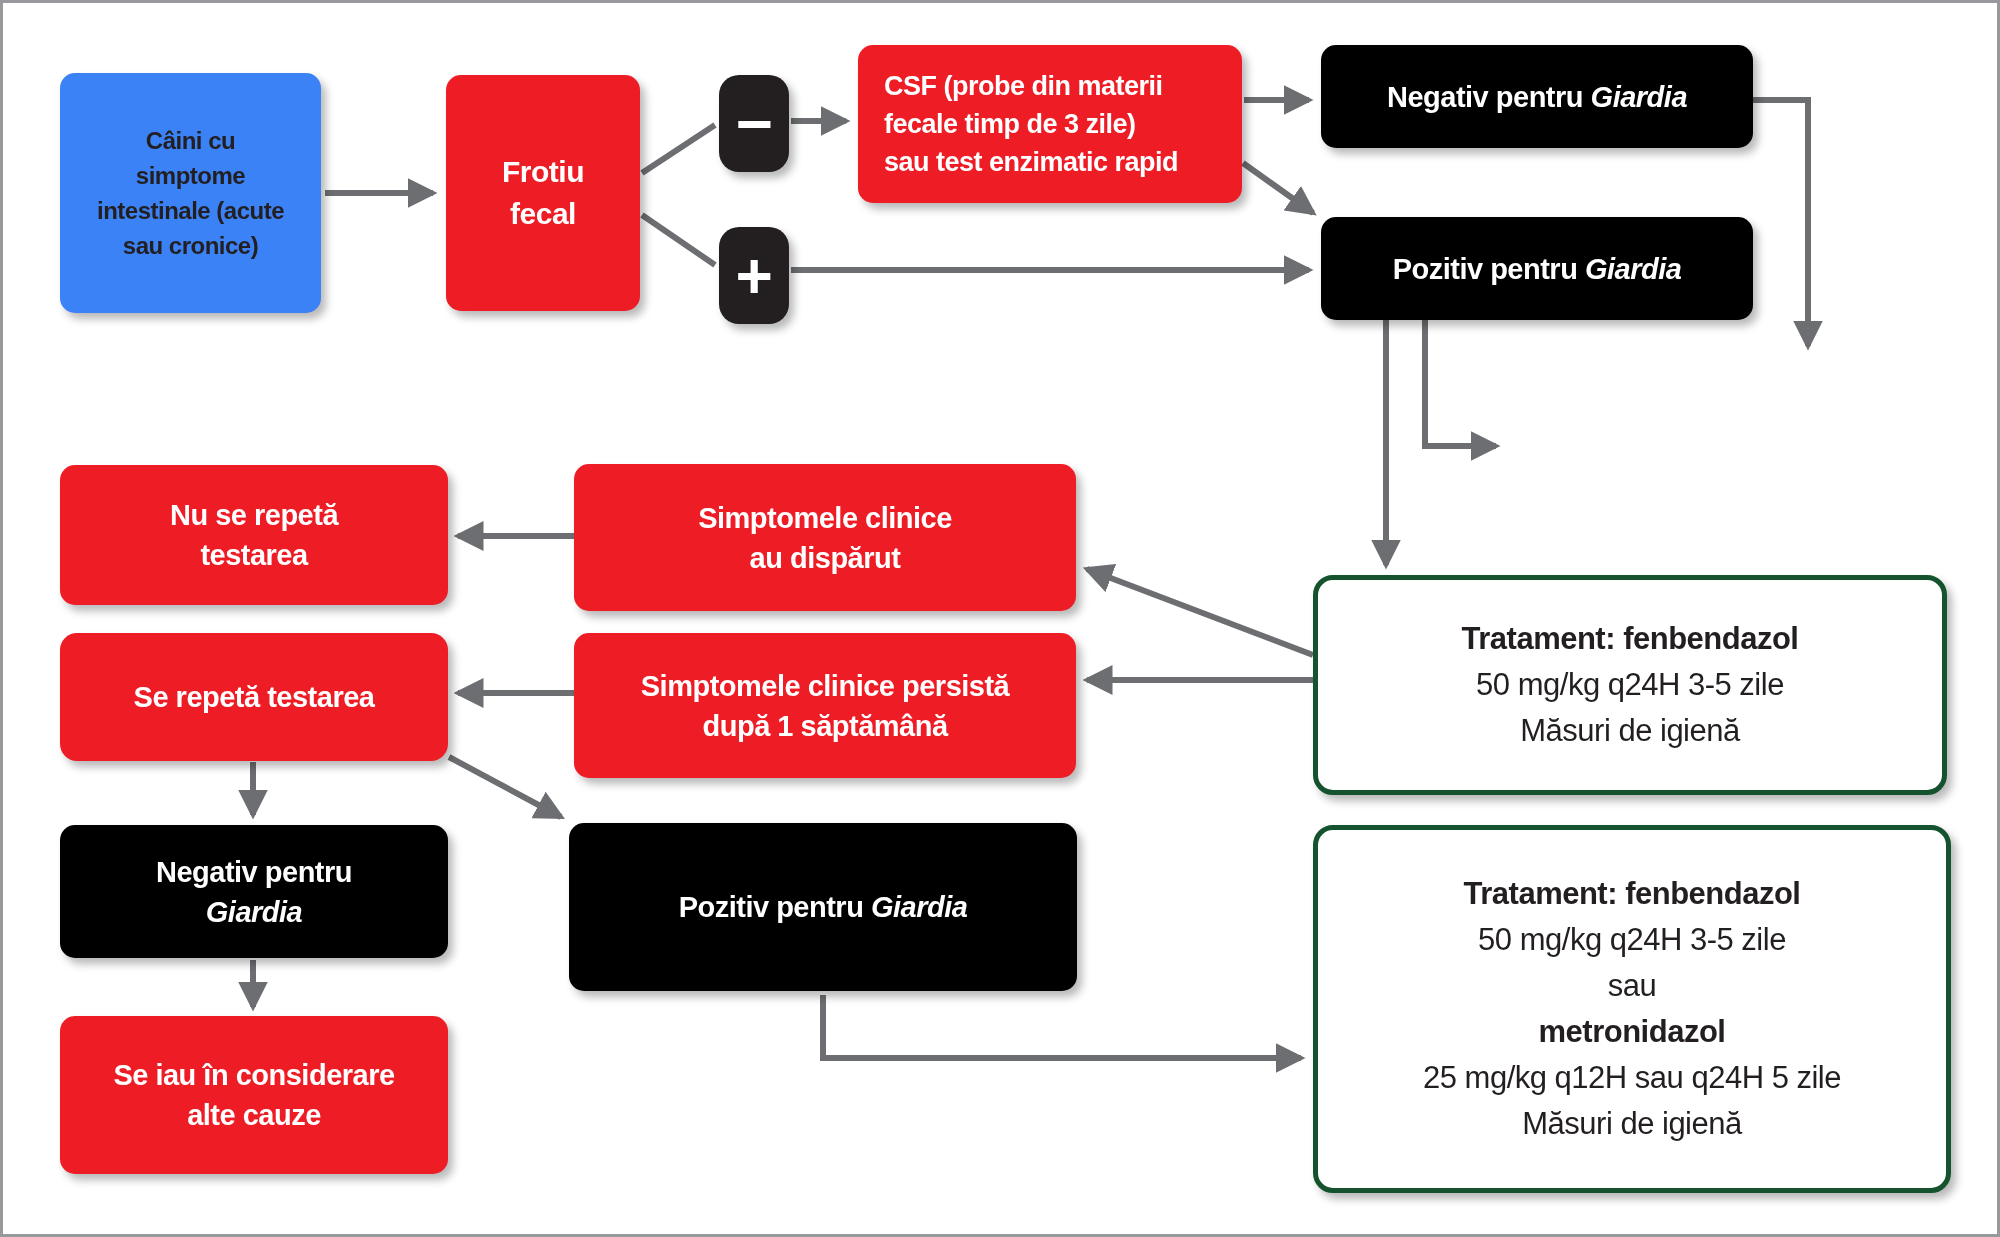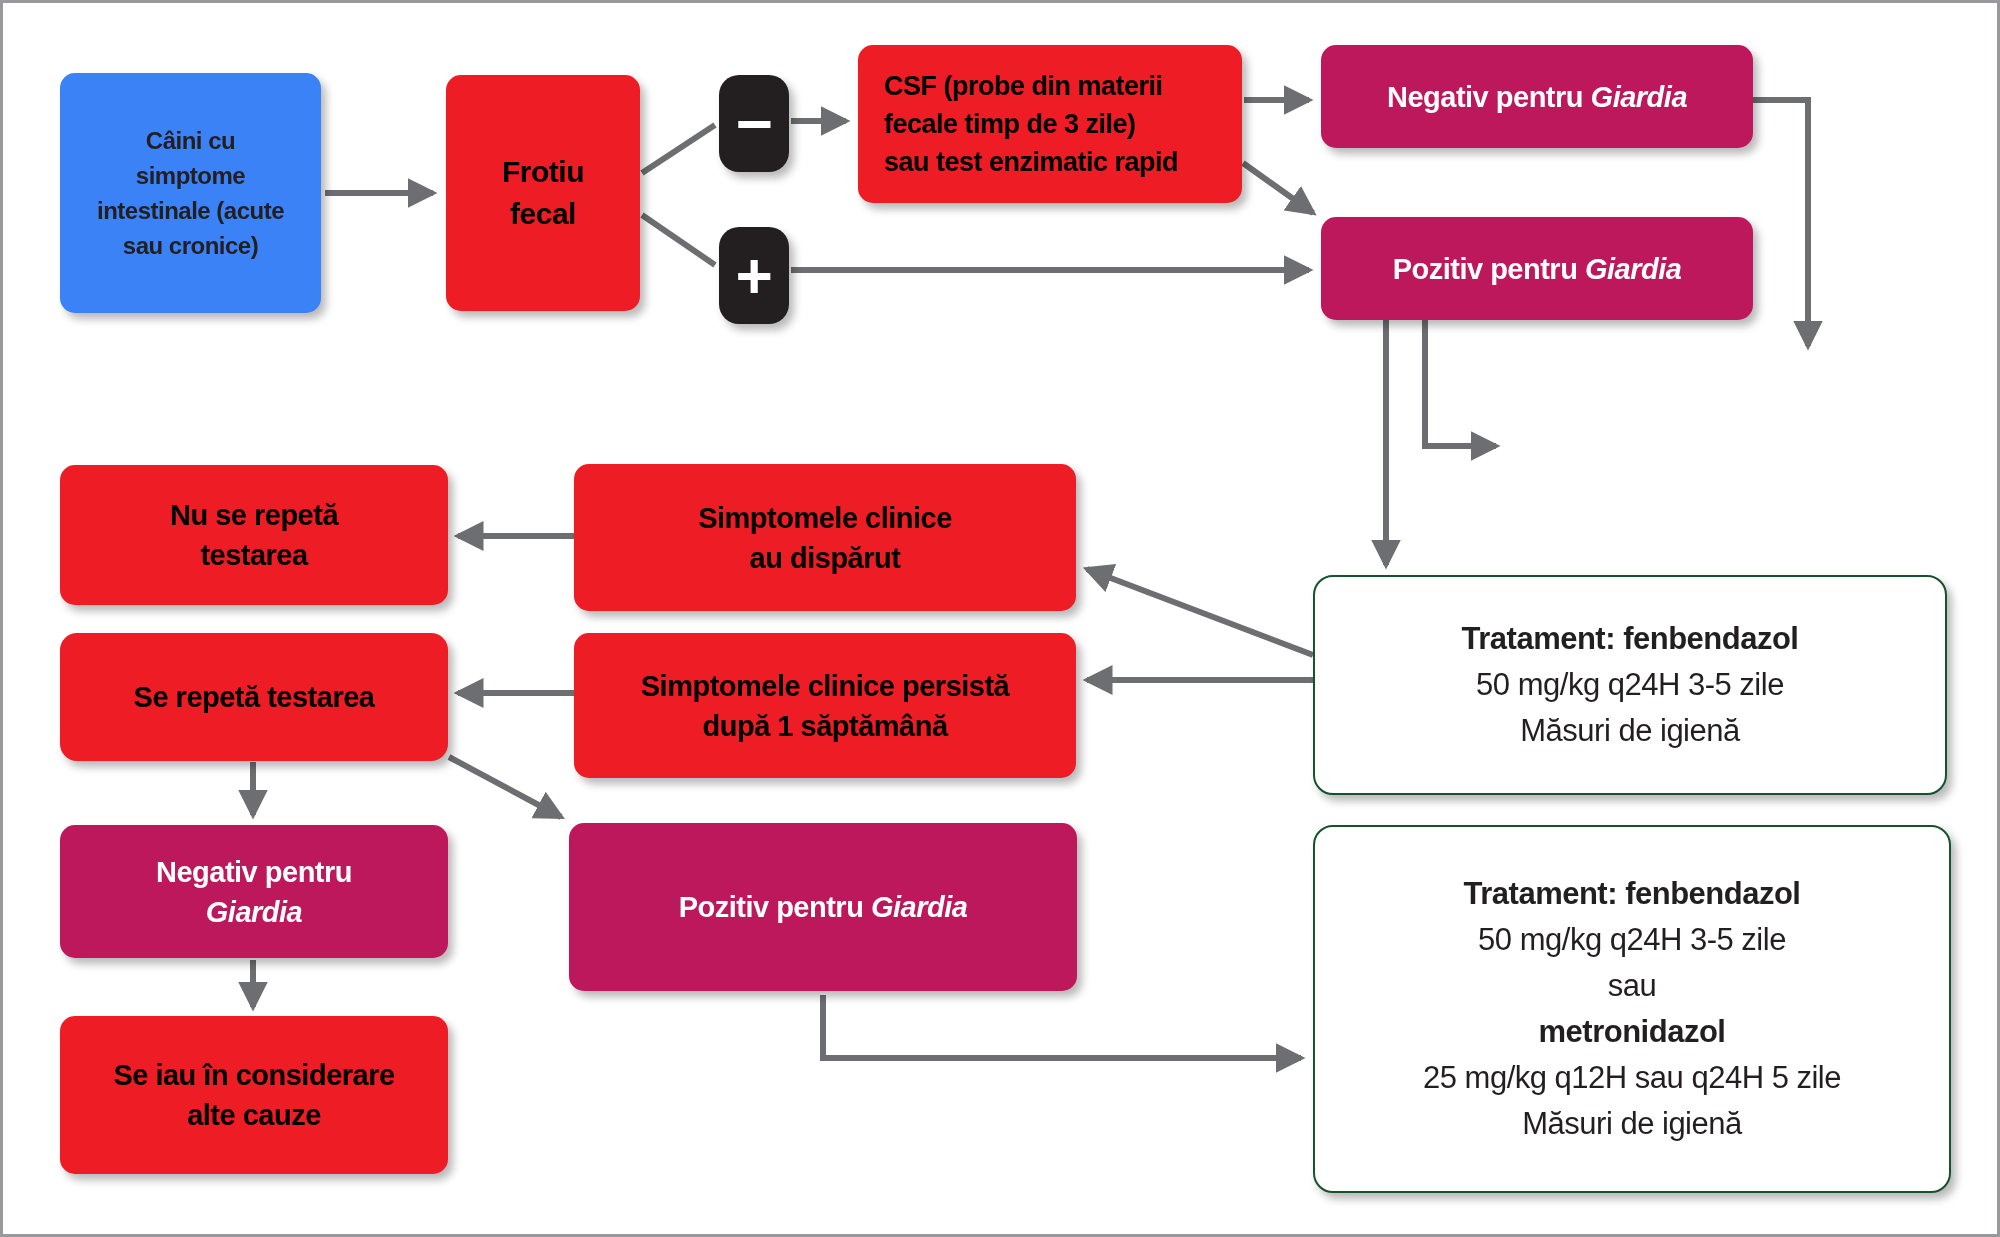--- a/index.html
+++ b/index.html
@@ -20,28 +20,28 @@
     display:flex;
     flex-direction:column;
     justify-content:center;
     align-items:center;
     text-align:center;
     font-weight:bold;
     letter-spacing:-0.5px;
     box-shadow:5px 6px 8px rgba(0,0,0,0.28);
     box-sizing:border-box;
   }
-  .red{background:#EE1C25;color:#000000;}
-  .dark{background:#be185d;color:#ffffff;}
+  .red{background:#EE1C25;color:#ffffff;}
+  .dark{background:#000000;color:#ffffff;}
   .graybox{background:#3b82f6;color:#231F20;}
   .badge{background:#231F20;color:#ffffff;border-radius:20px;}
   .badge span{font-size:64px;font-weight:bold;line-height:1;}
   .treat{
     background:#ffffff;color:#231F20;
-    border:2px solid #14532d;border-radius:20px;
+    border:5px solid #14532d;border-radius:20px;
   }
   .leftalign{align-items:flex-start;text-align:left;}
   .t24{font-size:24px;line-height:35px;}
   .t27{font-size:27px;line-height:38px;}
   .t29{font-size:29px;line-height:40px;}
   .t30{font-size:30px;line-height:42px;}
   .t31{font-size:31px;line-height:46px;}
   .treat .normal{font-weight:normal;}
   .treat .bold{font-weight:bold;}
   em{font-style:italic;}

